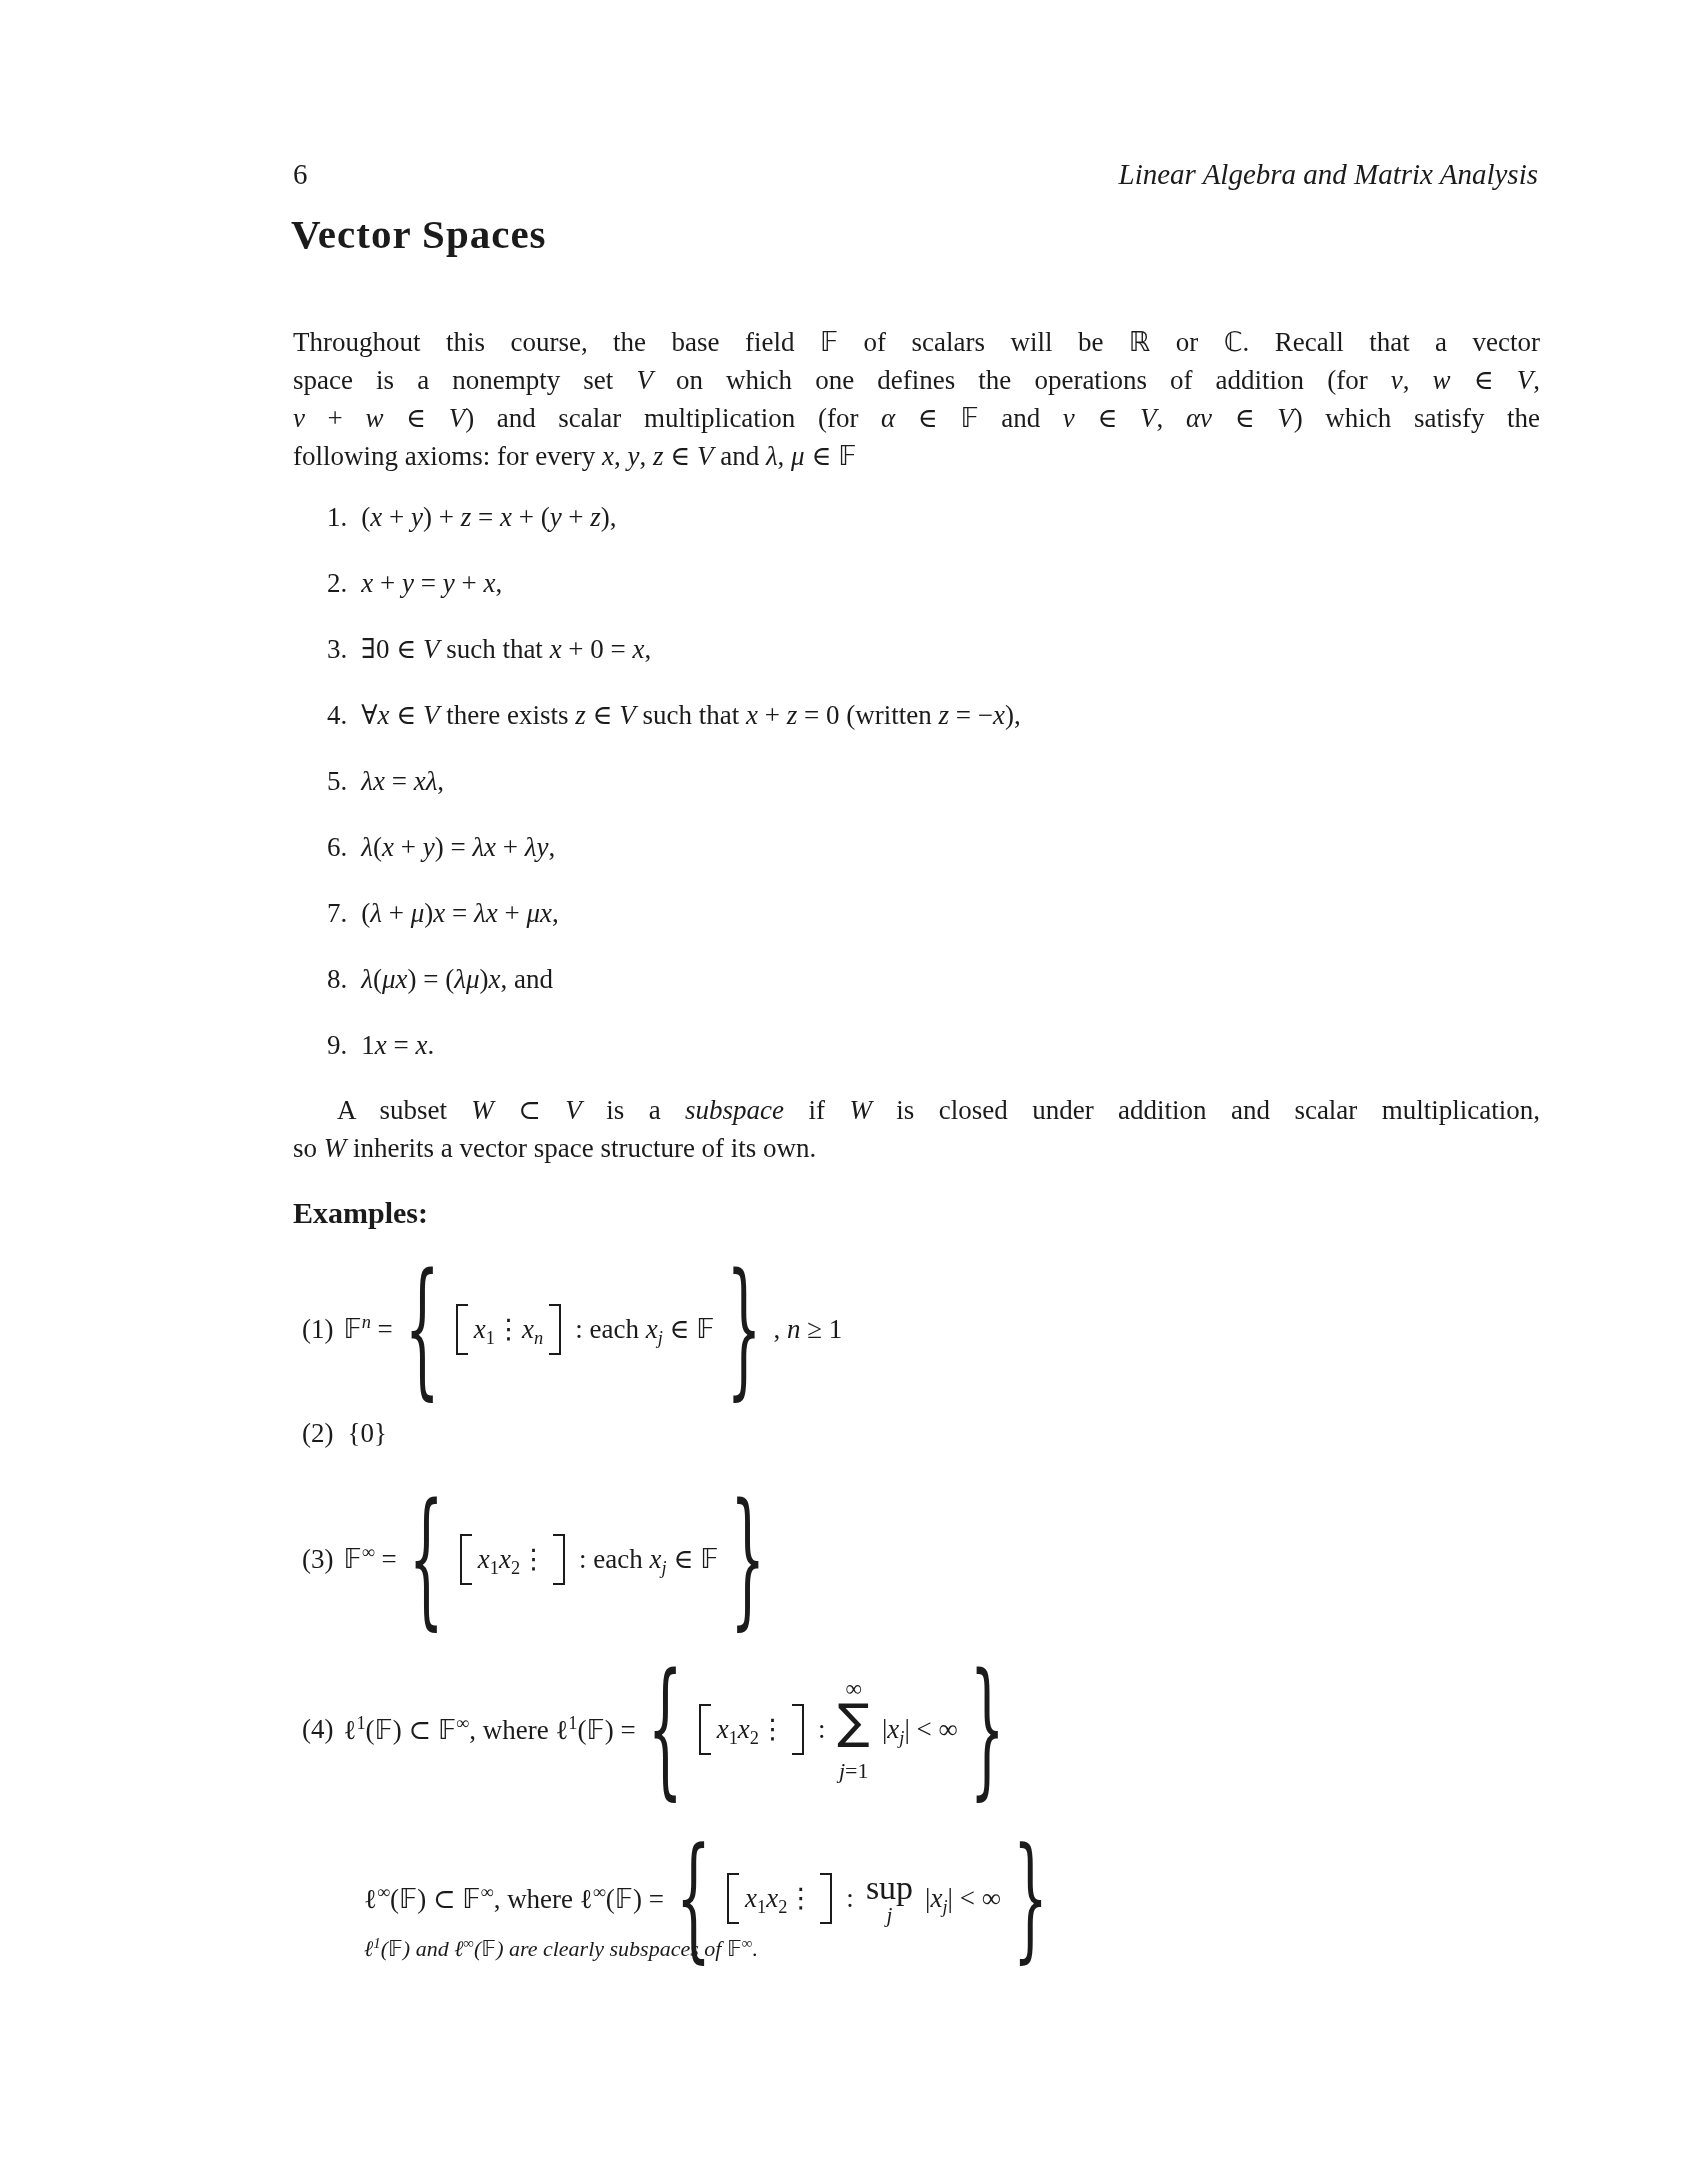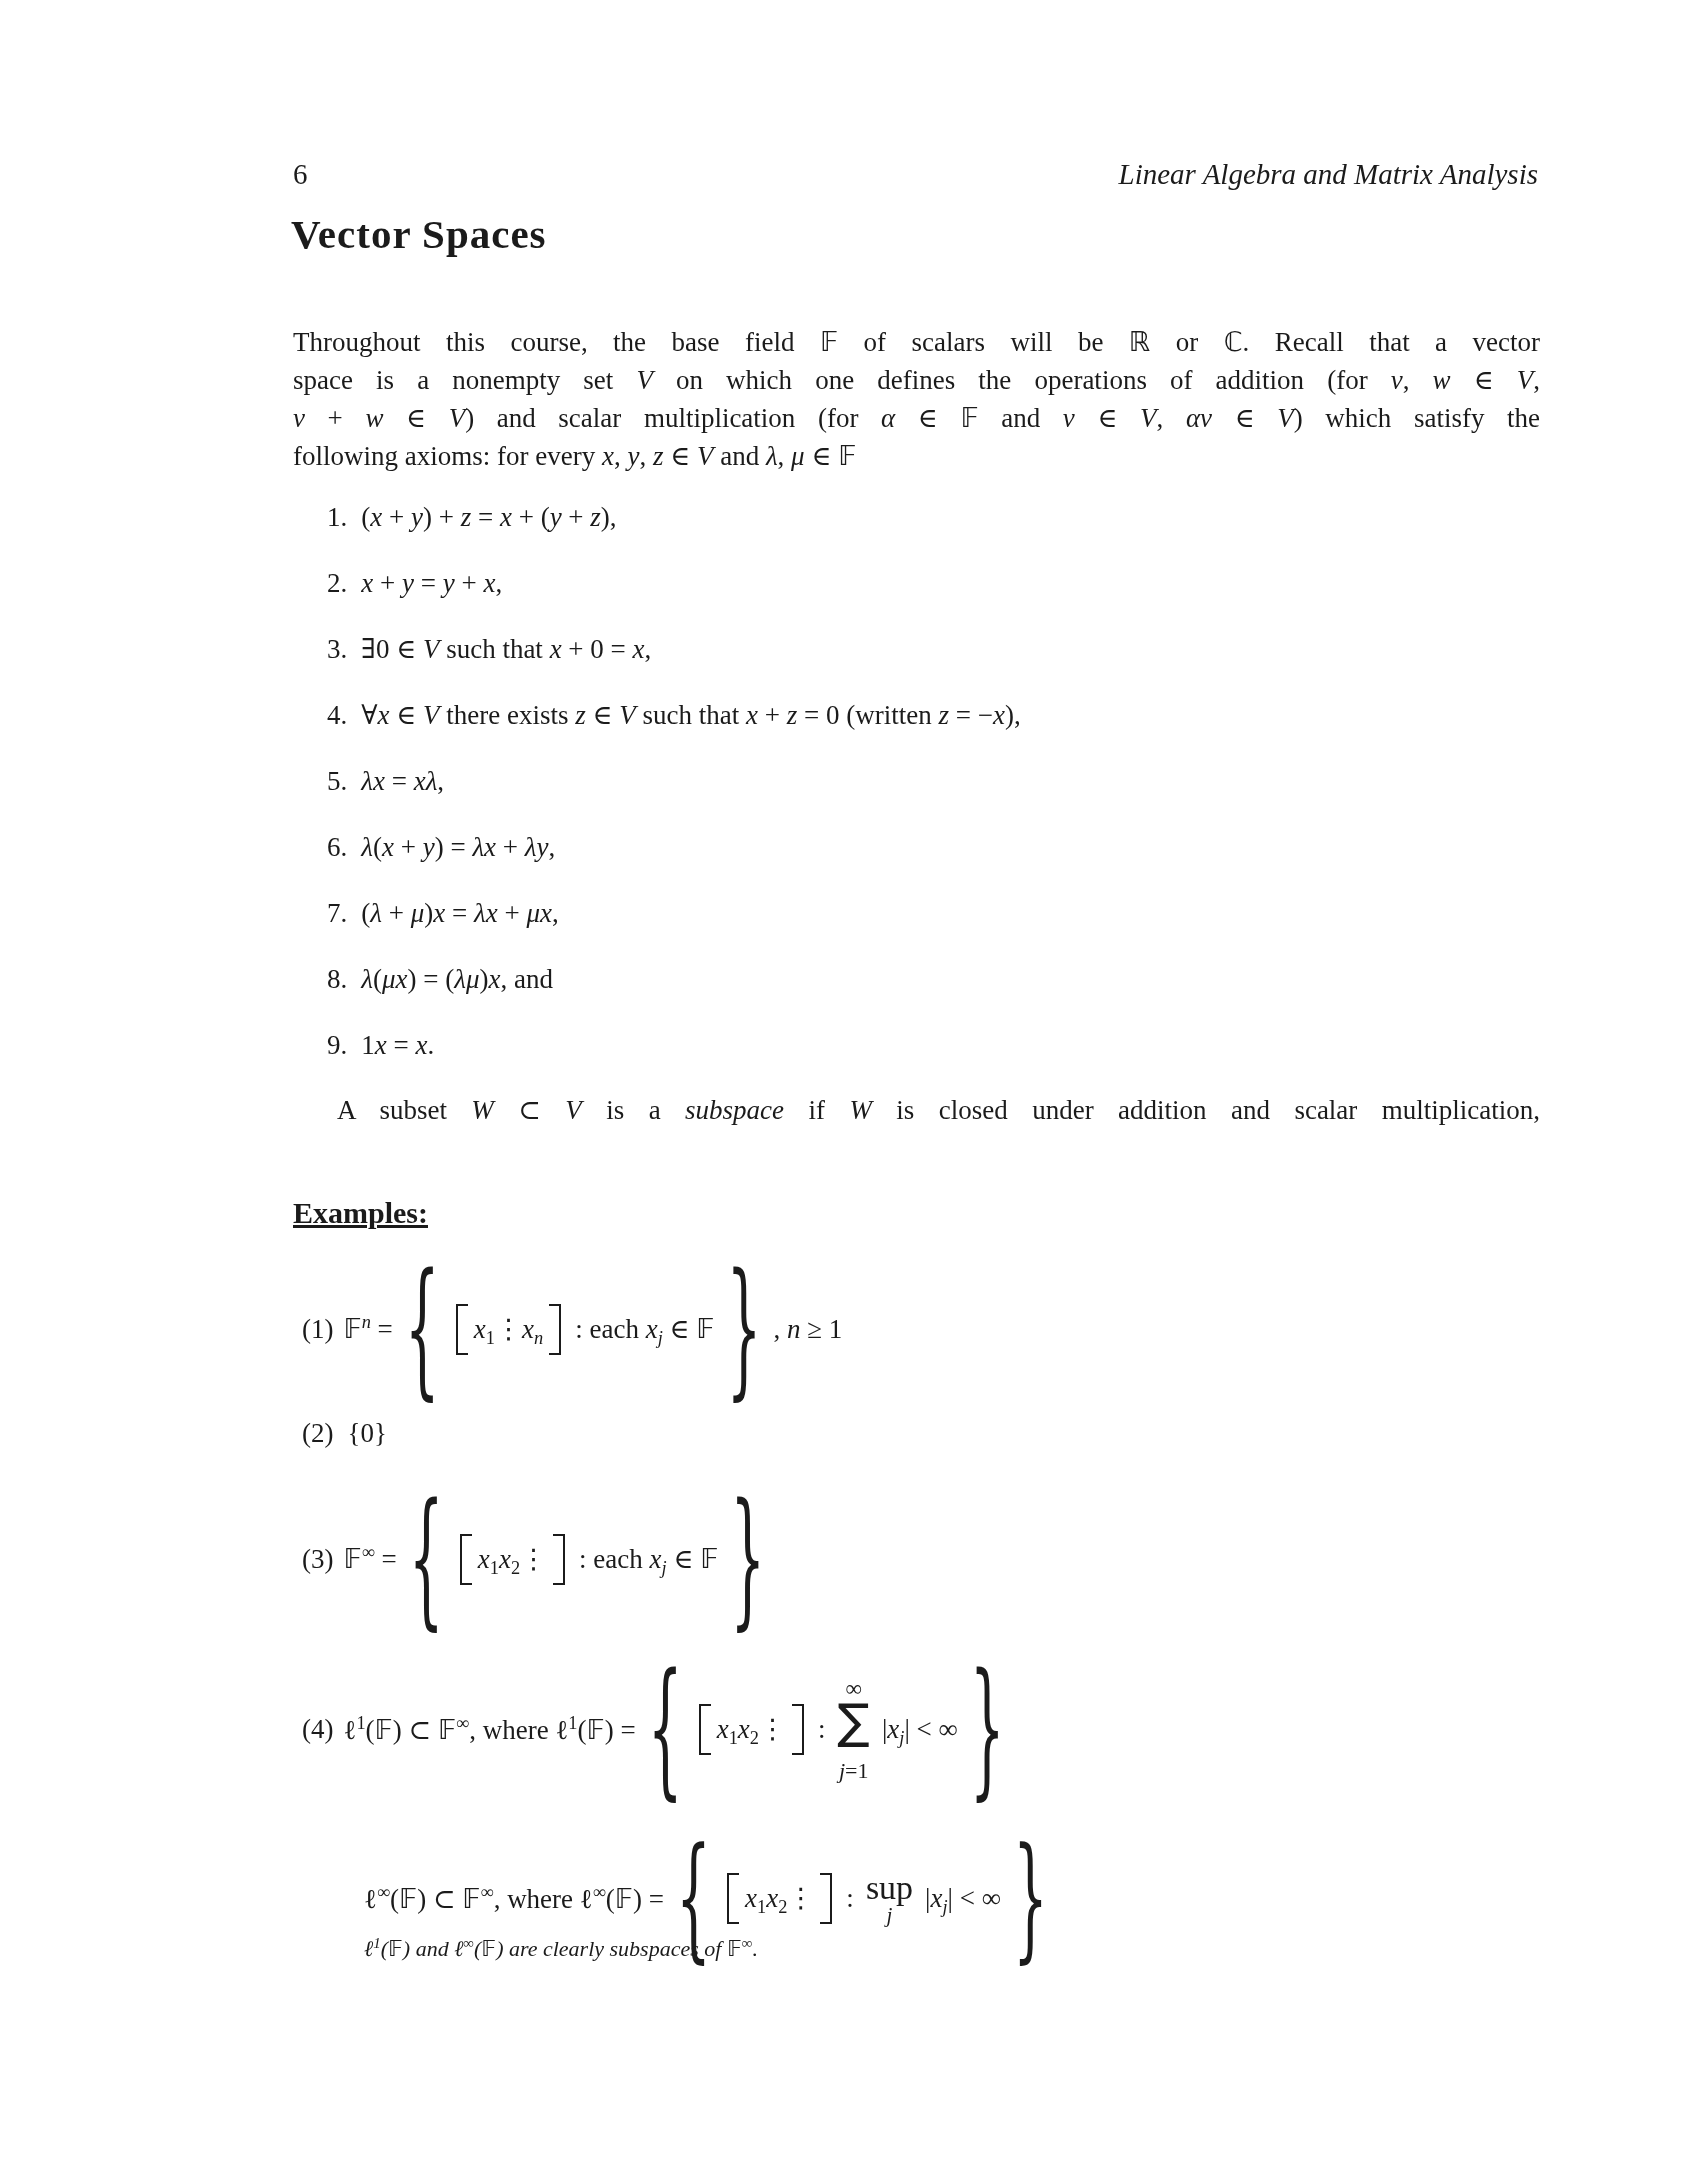--- a/index.html
+++ b/index.html
@@ -27,21 +27,21 @@
   .jline{text-align:justify; text-align-last:justify;}
   
   .axioms{position:absolute; left:293px; top:497px; margin:0; padding:0; list-style:none;
           font-size:27px;}
   .axiom{display:flex; gap:14px; padding-left:34px; line-height:40px; margin-bottom:26px;}
   
   .subsp{position:absolute; left:293px; top:1091px; width:1247px;
          font-size:27px; line-height:38px;}
   .ind{text-indent:44px;}
   
-  .exh{position:absolute; left:293px; top:1196px; font-size:30px; font-weight:bold;text-decoration:underline;}
+  .exh{position:absolute; left:293px; top:1196px; font-size:30px; font-weight:bold;}
   
   .ex{position:absolute; display:flex; align-items:center; gap:10px; font-size:27px;}
   .exline{position:absolute; display:flex; gap:14px; font-size:27px;}
   .brace{display:inline-block; font-size:55px; line-height:1; padding:0 2px;
          transform:scaleY(2.7); font-family:"DejaVu Serif","Liberation Serif",serif;}
   .brace.sm{transform:scaleY(2.45);}
   .mat{position:relative; display:inline-flex; flex-direction:row; align-items:center;
        padding:10px 18px; margin:0 4px; min-width:46px;}
   .mat::before,.mat::after{content:''; position:absolute; top:0; bottom:0; width:10px;
        border:2.5px solid #1b1b1b;}
@@ -110,20 +110,21 @@
         <span><i>λ</i>(<i>μx</i>) = (<i>λμ</i>)<i>x</i>, and</span>
       </li>
     <li class="axiom">
         <span>9.</span>
         <span>1<i>x</i> = <i>x</i>.</span>
       </li>
   </ol>
 
   <div class="subsp">
     <div class="jline ind">A subset <i>W</i> ⊂ <i>V</i> is a <i>subspace</i> if <i>W</i> is closed under addition and scalar multiplication,</div>
+    <div>so <i>W</i> inherits a vector space structure of its own.</div>
   </div>
 
   <div class="exh">Examples:</div>
 
   <div class="ex" style="left:302px; top:1257px; height:144px;">
     <span>(1)</span>
     <span><span class="bb">𝔽</span><sup><i>n</i></sup> =</span>
     <span class="brace">{</span>
     <span class="mat">
       <span class="mrow"><i>x</i><sub>1</sub></span>

